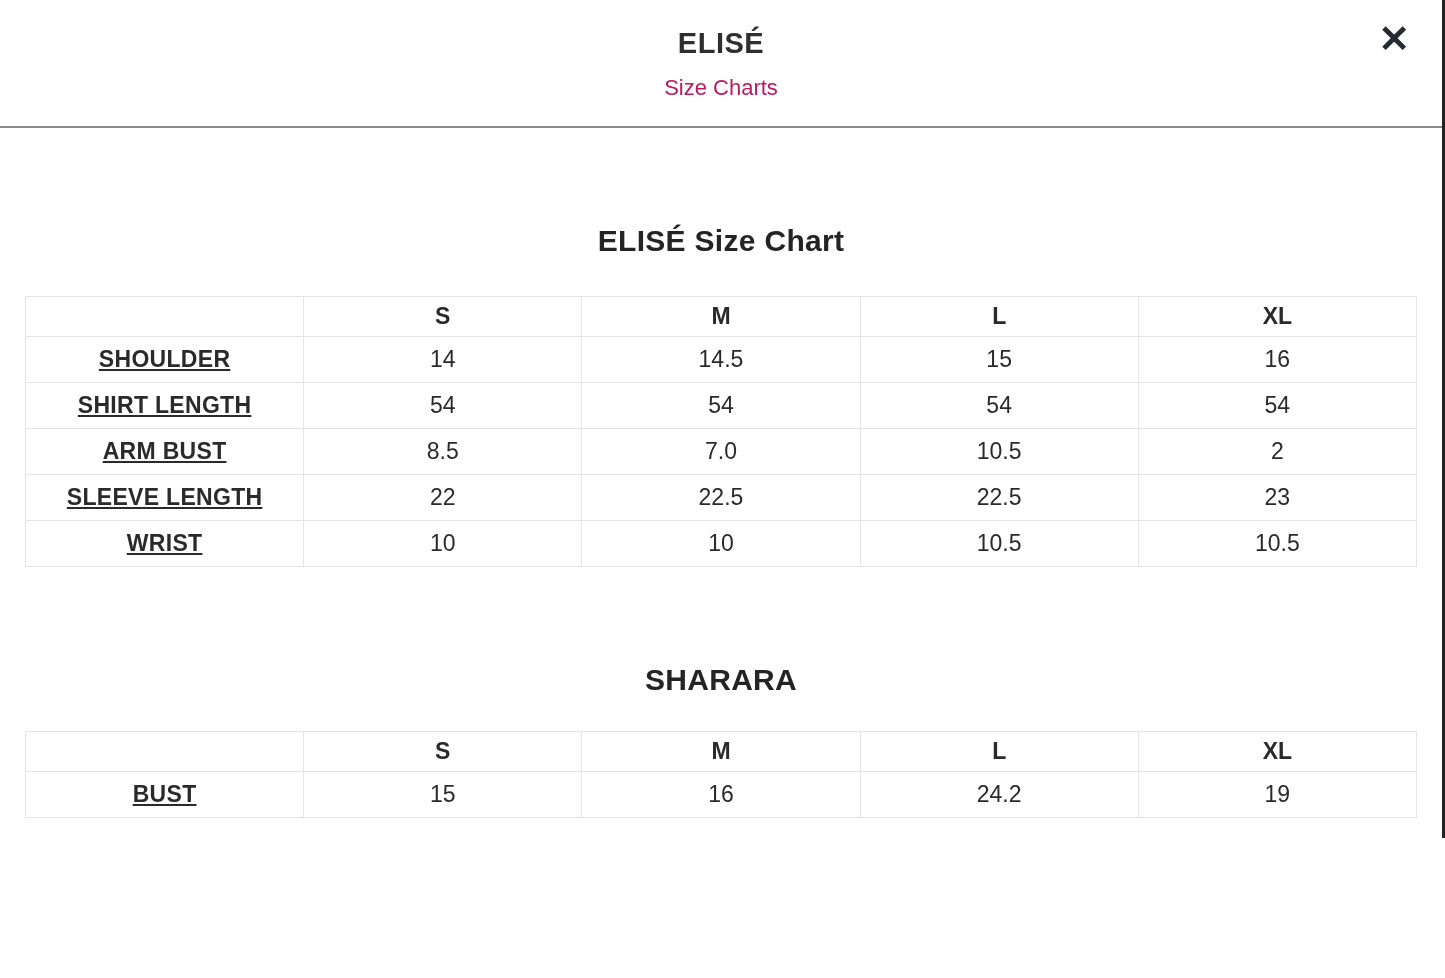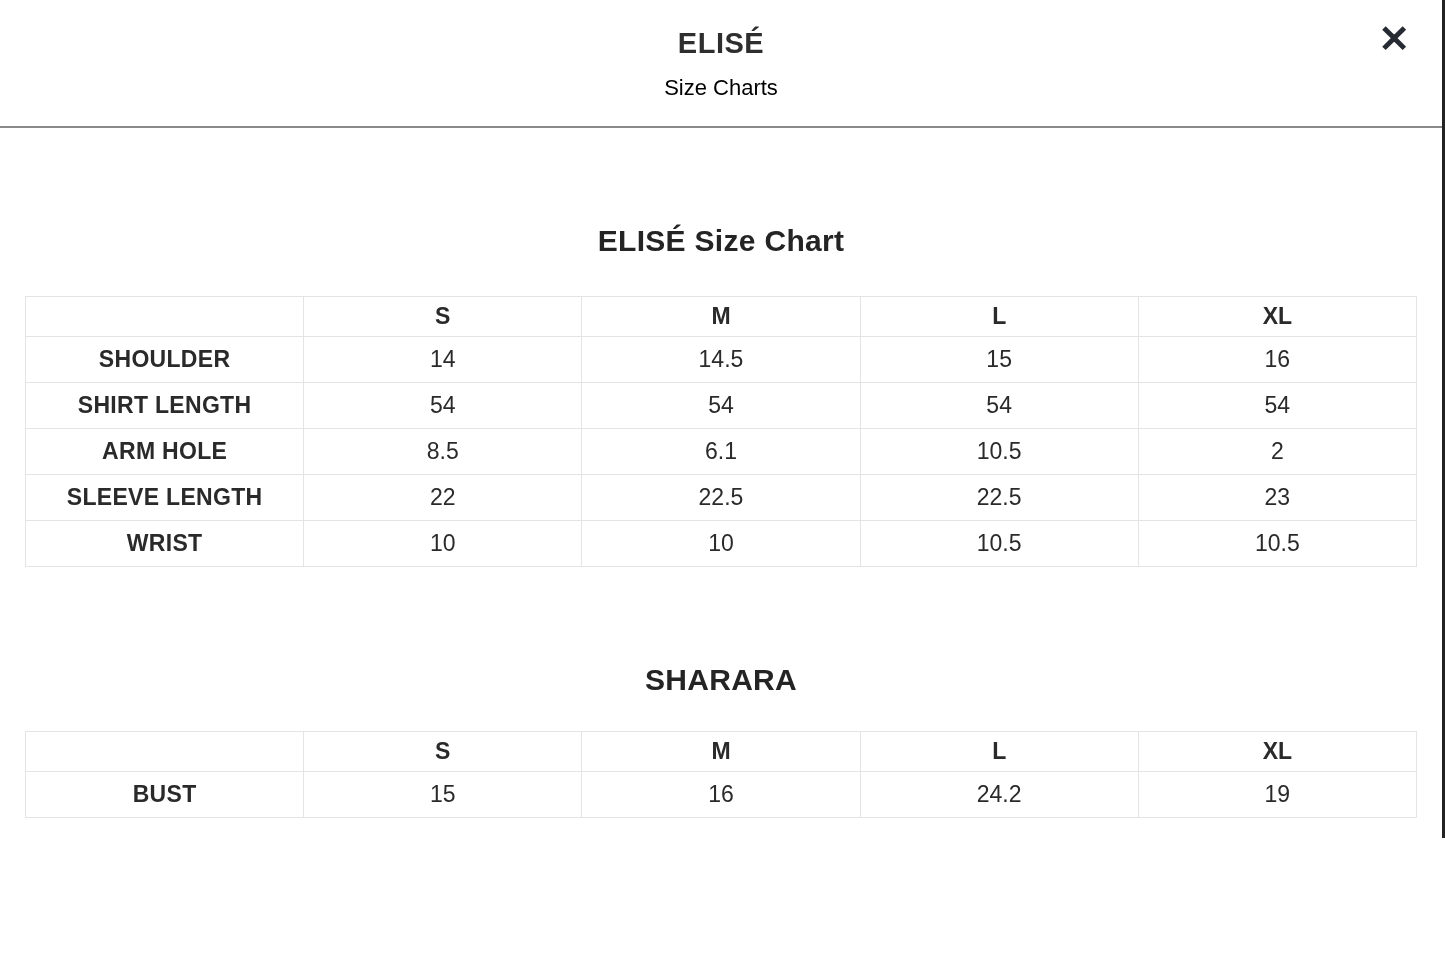--- a/index.html
+++ b/index.html
@@ -22,21 +22,21 @@
   }
   .brand-title {
     font-size:29px;
     font-weight:bold;
     letter-spacing:0.5px;
     color:#2e2e2e;
   }
   .brand-subtitle {
     margin-top:15px;
     font-size:22px;
-    color:#000000;
+    color:#be185d;
   }
   .close-btn {
     position:absolute;
     top:18px; right:30px;
     background:none; border:none;
     padding:2px;
     font-size:38px;
     font-weight:bold;
     line-height:1;
     color:#262b33;
@@ -64,21 +64,21 @@
     border:1px solid #e4e4e4;
     text-align:center;
     vertical-align:middle;
     height:45px;
     font-size:23px;
     color:#2a2a2a;
     padding:0;
     overflow:hidden;
   }
   .size-table thead th { height:39px; font-weight:bold; }
-  .size-table tbody th { font-weight:bold; letter-spacing:0.3px; }
+  .size-table tbody th { font-weight:bold; letter-spacing:0.3px;text-decoration:underline; }
   .size-table td { font-weight:normal; }
   tr.highlight th, tr.highlight td { background:#f2dfde; }
 </style>
 </head>
 <body>
 
 <div class="page">
 
   <div class="modal-header">
     <div class="brand-title">ELISÉ</div>
@@ -107,23 +107,23 @@
           <td>16</td>
         </tr>
         <tr>
           <th>SHIRT LENGTH</th>
           <td>54</td>
           <td>54</td>
           <td>54</td>
           <td>54</td>
         </tr>
         <tr>
-          <th>ARM HOLE</th>
+          <th>ARM BUST</th>
           <td>8.5</td>
-          <td>6.1</td>
+          <td>7.0</td>
           <td>10.5</td>
           <td>2</td>
         </tr>
         <tr>
           <th>SLEEVE LENGTH</th>
           <td>22</td>
           <td>22.5</td>
           <td>22.5</td>
           <td>23</td>
         </tr>

